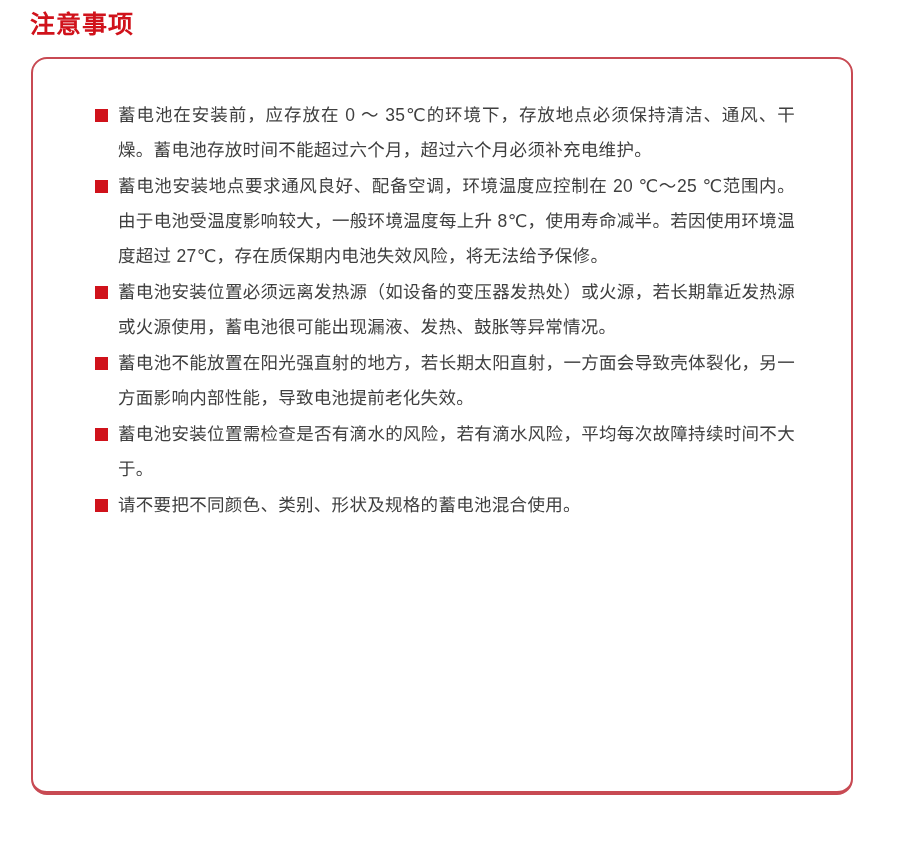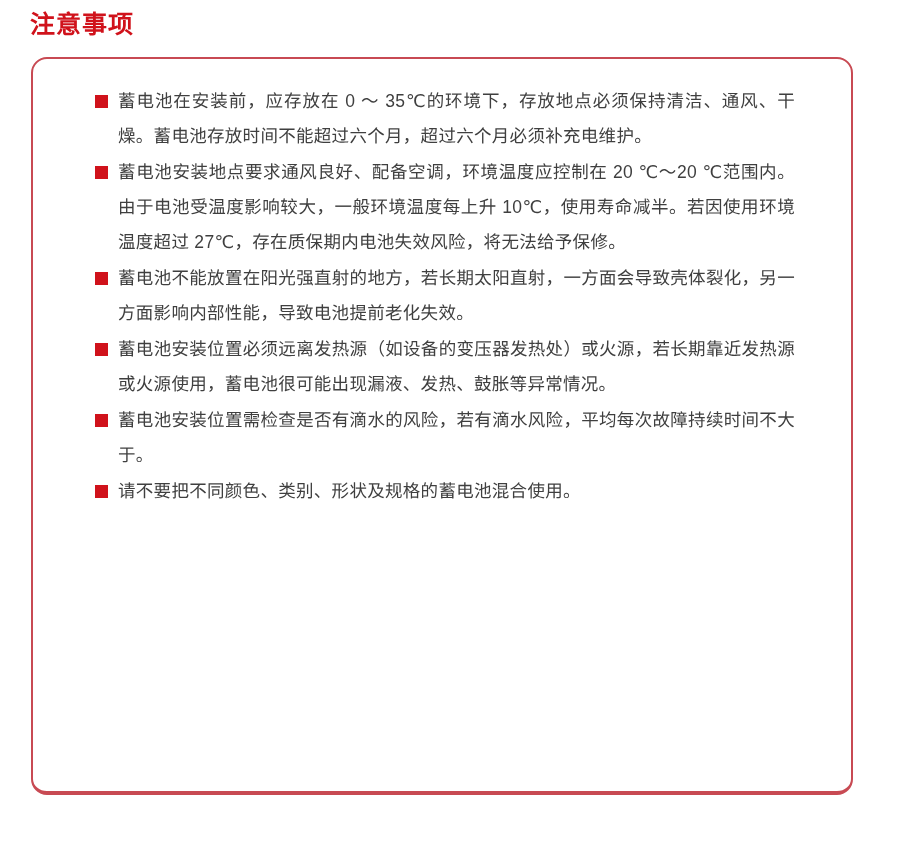--- a/index.html
+++ b/index.html
@@ -32,21 +32,21 @@
     letter-spacing:1px;
   }
   .notes-box{
     margin:18px 47px 0 31px;
     width:822px;
     height:738px;
     border:2px solid var(--border-red);
     border-bottom-width:4px;
     border-radius:16px;
     background:#ffffff;
-    padding:25px 56px 0 62px;
+    padding:39px 56px 0 62px;
   }
   .note-item{
     display:flex;
     align-items:flex-start;
     margin-bottom:1px;
   }
   .bullet{
     flex:0 0 auto;
     width:13px;
     height:13px;
@@ -71,32 +71,32 @@
 
   <div class="notes-box">
 
     <div class="note-item">
       <span class="bullet"></span>
       <p class="note-text">蓄电池在安装前，应存放在 0 ～ 35℃的环境下，存放地点必须保持清洁、通风、干燥。蓄电池存放时间不能超过六个月，超过六个月必须补充电维护。</p>
     </div>
 
     <div class="note-item">
       <span class="bullet"></span>
-      <p class="note-text">蓄电池安装地点要求通风良好、配备空调，环境温度应控制在 20 ℃～20 ℃范围内。由于电池受温度影响较大，一般环境温度每上升 10℃，使用寿命减半。若因使用环境温度超过 27℃，存在质保期内电池失效风险，将无法给予保修。</p>
+      <p class="note-text">蓄电池安装地点要求通风良好、配备空调，环境温度应控制在 20 ℃～25 ℃范围内。由于电池受温度影响较大，一般环境温度每上升 8℃，使用寿命减半。若因使用环境温度超过 27℃，存在质保期内电池失效风险，将无法给予保修。</p>
     </div>
 
 
     <div class="note-item">
       <span class="bullet"></span>
-      <p class="note-text">蓄电池不能放置在阳光强直射的地方，若长期太阳直射，一方面会导致壳体裂化，另一方面影响内部性能，导致电池提前老化失效。</p>
+      <p class="note-text">蓄电池安装位置必须远离发热源（如设备的变压器发热处）或火源，若长期靠近发热源或火源使用，蓄电池很可能出现漏液、发热、鼓胀等异常情况。</p>
     </div>
 
     <div class="note-item">
       <span class="bullet"></span>
-      <p class="note-text">蓄电池安装位置必须远离发热源（如设备的变压器发热处）或火源，若长期靠近发热源或火源使用，蓄电池很可能出现漏液、发热、鼓胀等异常情况。</p>
+      <p class="note-text">蓄电池不能放置在阳光强直射的地方，若长期太阳直射，一方面会导致壳体裂化，另一方面影响内部性能，导致电池提前老化失效。</p>
     </div>
 
     <div class="note-item">
       <span class="bullet"></span>
       <p class="note-text">蓄电池安装位置需检查是否有滴水的风险，若有滴水风险，平均每次故障持续时间不大于。</p>
     </div>
 
 
     <div class="note-item">
       <span class="bullet"></span>

